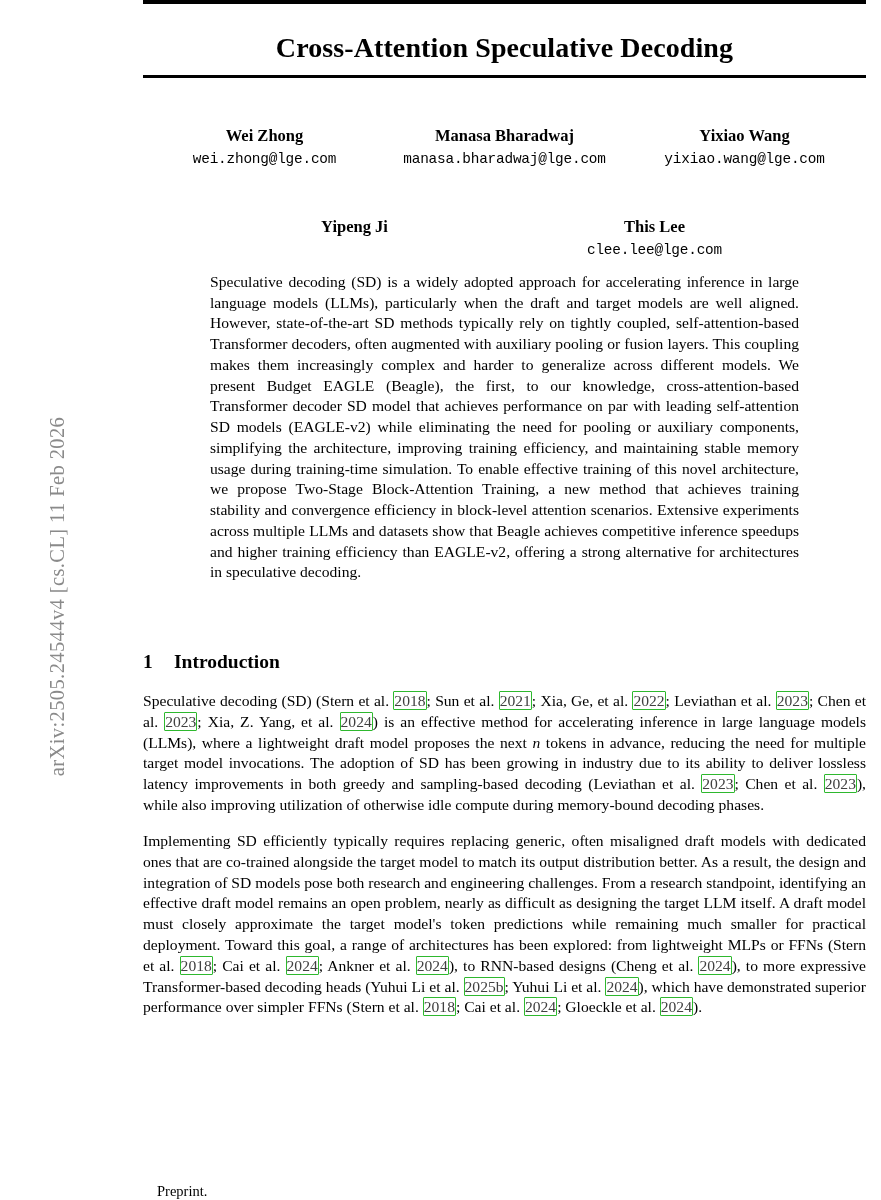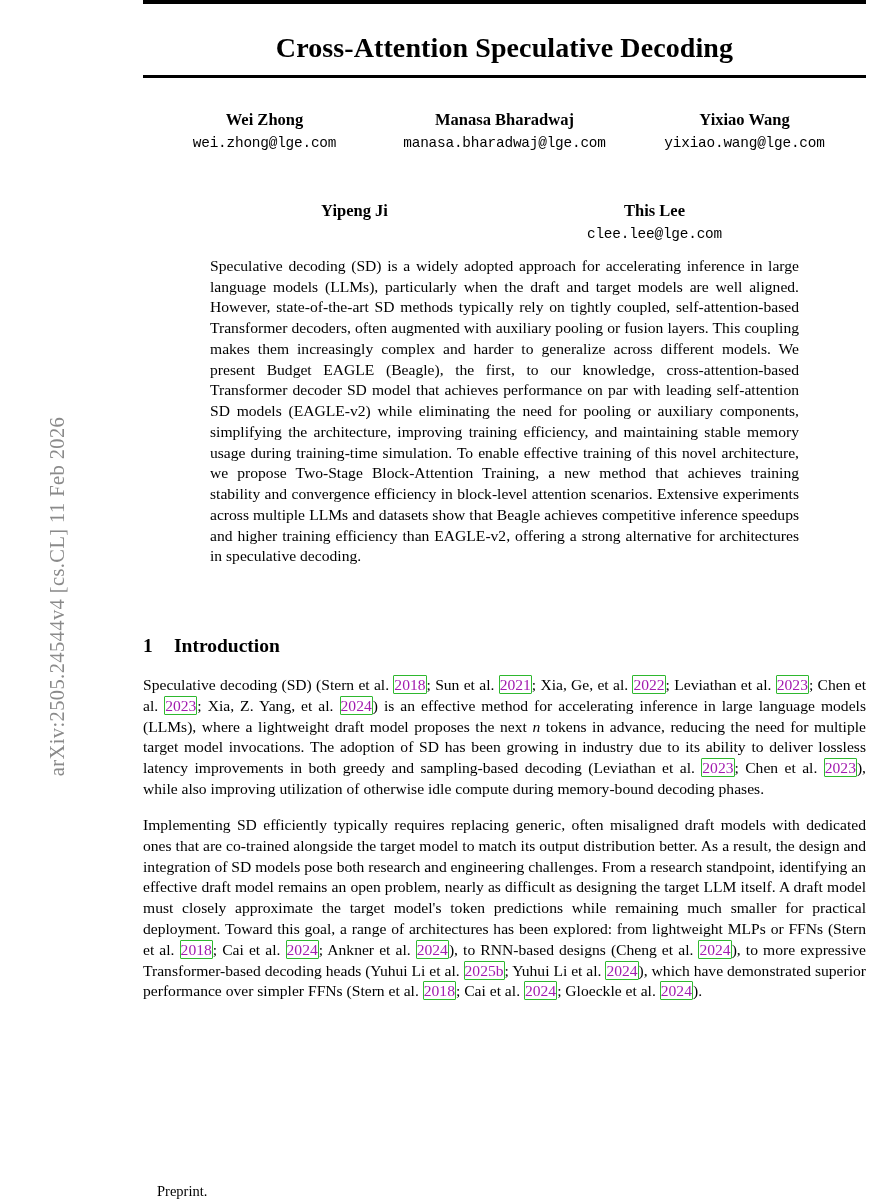--- a/index.html
+++ b/index.html
@@ -59,21 +59,21 @@
     font-size: 28px;
     font-weight: bold;
     font-family: "Liberation Serif", serif;
     margin-top: 28px;
     letter-spacing: 0.1px;
   }
 
   .authors-row {
     display: flex;
     justify-content: center;
-    margin-top: 32px;
+    margin-top: 48px;
   }
   .authors-row.second {
     margin-top: 50px;
   }
   .author {
     text-align: center;
   }
   .author-name {
     font-size: 16.5px;
     font-weight: bold;
@@ -118,21 +118,21 @@
     text-align: justify;
     margin-top: 15px;
     hyphens: auto;
   }
   .body-par.first { margin-top: 18px; }
 
   .cite {
     border: 1.3px solid #2eb82e;
     padding: 0 0px;
     border-radius: 1px;
-    color: #a21caf;
+    color: #404040;
   }
   .mathvar {
     font-family: "Liberation Serif", serif;
     font-style: italic;
   }
 
   .footer {
     position: absolute;
     left: 157px;
     top: 1183px;

